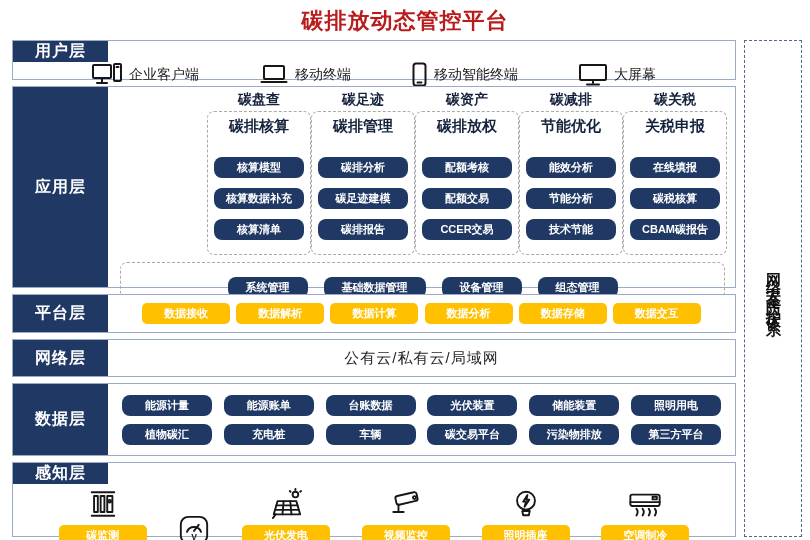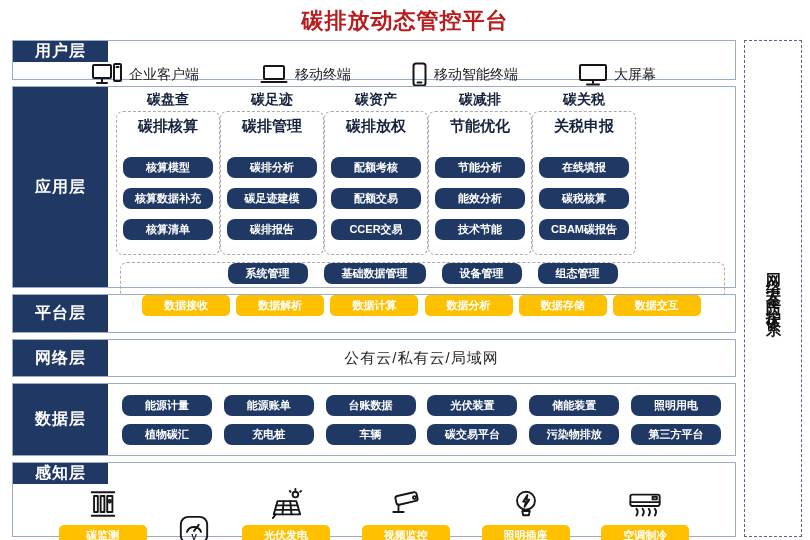--- a/index.html
+++ b/index.html
@@ -20,37 +20,37 @@
   
   #layer-user { top:40px; height:40px;flex-direction:column; }
   .user-items { height:100%; display:flex; align-items:center; justify-content:space-evenly; padding:0 18px; }
   .user-item { display:flex; align-items:center; gap:7px; }
   .user-item span.lbl { font-size:14px; color:#1d1d1d; }
   .ico svg { display:block; }
   .ico path, .ico rect, .ico line, .ico circle, .ico polyline { stroke:#161616; fill:none; stroke-width:2; stroke-linecap:round; stroke-linejoin:round; }
 
   
   #layer-app { top:86px; height:202px; }
-  .app-cols { display:flex; justify-content:flex-start; padding:3px 8px 0; }
+  .app-cols { display:flex; justify-content:flex-end; padding:3px 8px 0; }
   .app-col { width:104px; display:flex; flex-direction:column; align-items:center; }
   .app-col-header { font-size:14px; font-weight:bold; color:#16233d; margin:1px 0 2px; }
   .app-col-box { width:100%; border:1.5px dashed #a9a9a9; border-radius:7px;
                  padding:4px 5px 9px; display:flex; flex-direction:column; align-items:center; }
   .app-col-sub { font-size:15px; font-weight:bold; color:#16233d; margin:1px 0 16px; }
   .btn-navy { background:#1F3864; color:#fff; font-size:11px; font-weight:bold;
               border-radius:8px; width:90px; height:21px; display:flex; align-items:center;
               justify-content:center; white-space:nowrap; }
   .app-col-box .btn-navy { margin:5px 0; }
   .app-bottom { margin:7px 10px 0 12px; border:1.5px dashed #a9a9a9; border-radius:7px;
-                height:37px; display:flex; align-items:flex-start; justify-content:center; gap:16px; }
+                height:37px; display:flex; align-items:flex-end; justify-content:center; gap:16px; }
   .app-bottom .btn-navy { width:auto; padding:0 18px; }
 
   
   #layer-platform { top:294px; height:39px; }
-  .plat-items { height:100%; display:flex; align-items:flex-start; justify-content:space-evenly; padding:0 28px; }
+  .plat-items { height:100%; display:flex; align-items:center; justify-content:space-evenly; padding:0 28px; }
   .btn-orange { background:#FFC000; color:#fff; font-size:11px; font-weight:bold;
                 border-radius:5px; width:88px; height:21px; display:flex;
                 align-items:center; justify-content:center; white-space:nowrap; }
 
   
   #layer-network { top:339px; height:38px; }
   .net-text { height:100%; display:flex; align-items:center; justify-content:center;
               font-size:15px; color:#262626; letter-spacing:1px; }
 
   
@@ -153,22 +153,22 @@
             <div class="app-col-sub">碳排放权</div>
             <div class="btn-navy">配额考核</div>
             <div class="btn-navy">配额交易</div>
             <div class="btn-navy">CCER交易</div>
           </div>
         </div>
         <div class="app-col">
           <div class="app-col-header">碳减排</div>
           <div class="app-col-box">
             <div class="app-col-sub">节能优化</div>
+            <div class="btn-navy">能效分析</div>
             <div class="btn-navy">节能分析</div>
-            <div class="btn-navy">能效分析</div>
             <div class="btn-navy">技术节能</div>
           </div>
         </div>
         <div class="app-col">
           <div class="app-col-header">碳关税</div>
           <div class="app-col-box">
             <div class="app-col-sub">关税申报</div>
             <div class="btn-navy">在线填报</div>
             <div class="btn-navy">碳税核算</div>
             <div class="btn-navy">CBAM碳报告</div>

